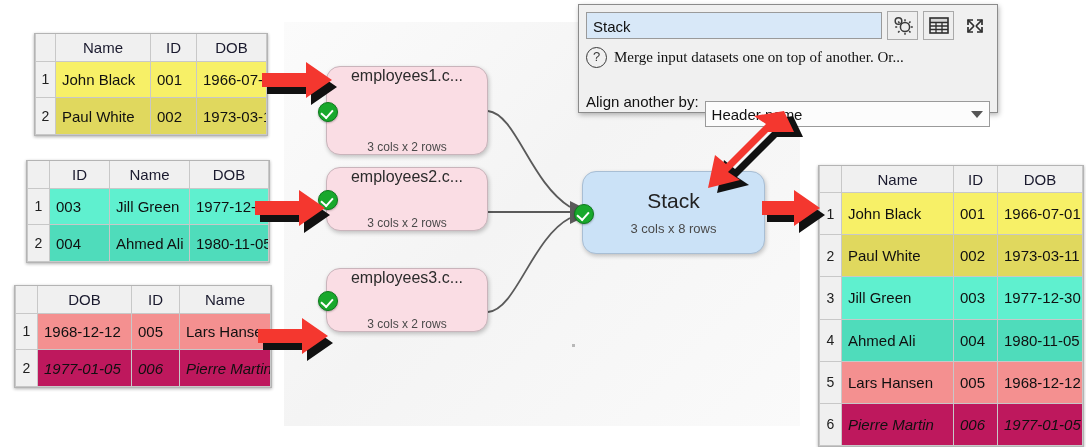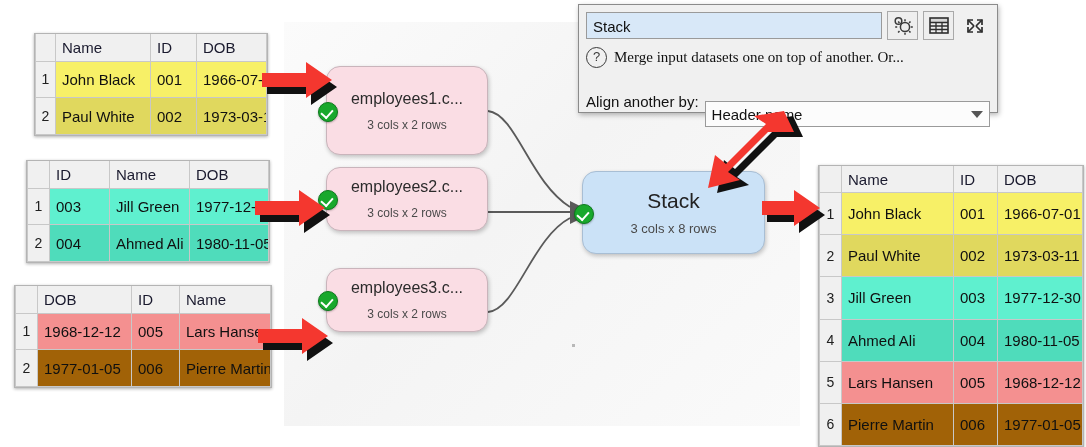--- a/index.html
+++ b/index.html
@@ -24,21 +24,21 @@
     border:1px solid #c8c8c8;
     font-size:15px;
     color:#101010;
     padding:0 6px;
     overflow:hidden;white-space:nowrap;
     font-weight:normal;
   }
   .grid th{
     background:#f0f0f0;
     color:#1a1a2e;
-    text-align:left;
+    text-align:center;
     font-size:15px;
     height:26px;
     border-top:none;
   }
   .grid td.rowhdr{
     background:#f0f0f0;
     text-align:center;
     color:#202020;
     font-size:14px;
     padding:0 2px;
@@ -46,34 +46,34 @@
   .grid th.corner{background:#f0f0f0;}
   .c-num{text-align:left;margin-left:44px;}
   .c-txt{text-align:left;}
 
   
   .t-yellow  {background:#f7f067;}
   .t-yellow2 {background:#e0d85e;}
   .t-teal    {background:#5ff0cf;}
   .t-teal2   {background:#4fdcbb;}
   .t-red     {background:#f49090;}
-  .t-red2    {background:#a16207;}
+  .t-red2    {background:#be185d;font-style:italic;}
 
   
   #canvas{
     left:284px;top:22px;width:516px;height:404px;
     background:linear-gradient(135deg,#fbfbfb 0%,#f4f4f4 45%,#fafafa 100%);
   }
   .node{
     position:absolute;border-radius:14px;
     box-shadow:1px 2px 4px rgba(0,0,0,.22);
     box-sizing:border-box;
     display:flex;flex-direction:column;align-items:center;justify-content:center;
   }
-  .node.src{background:#fadde4;border:1px solid #c9b4bb;}
+  .node.src{background:#fadde4;border:1px solid #c9b4bb;justify-content:space-between;}
   .node.op {background:#cbe2f7;border:1px solid #a8bed4;}
   .node-title{font-size:16px;color:#2b2b2b;margin-bottom:10px;}
   .node.op .node-title{font-size:21px;color:#222;margin-bottom:8px;}
   .node-sub{font-size:12px;color:#4a4a4a;}
   .node.op .node-sub{font-size:13px;}
   .tick{
     position:absolute;left:-9px;top:50%;margin-top:-9px;
     width:18px;height:18px;border-radius:50%;
     background:#18a82c;border:1px solid #0d7a1d;
     box-shadow:0 1px 2px rgba(0,0,0,.3);

